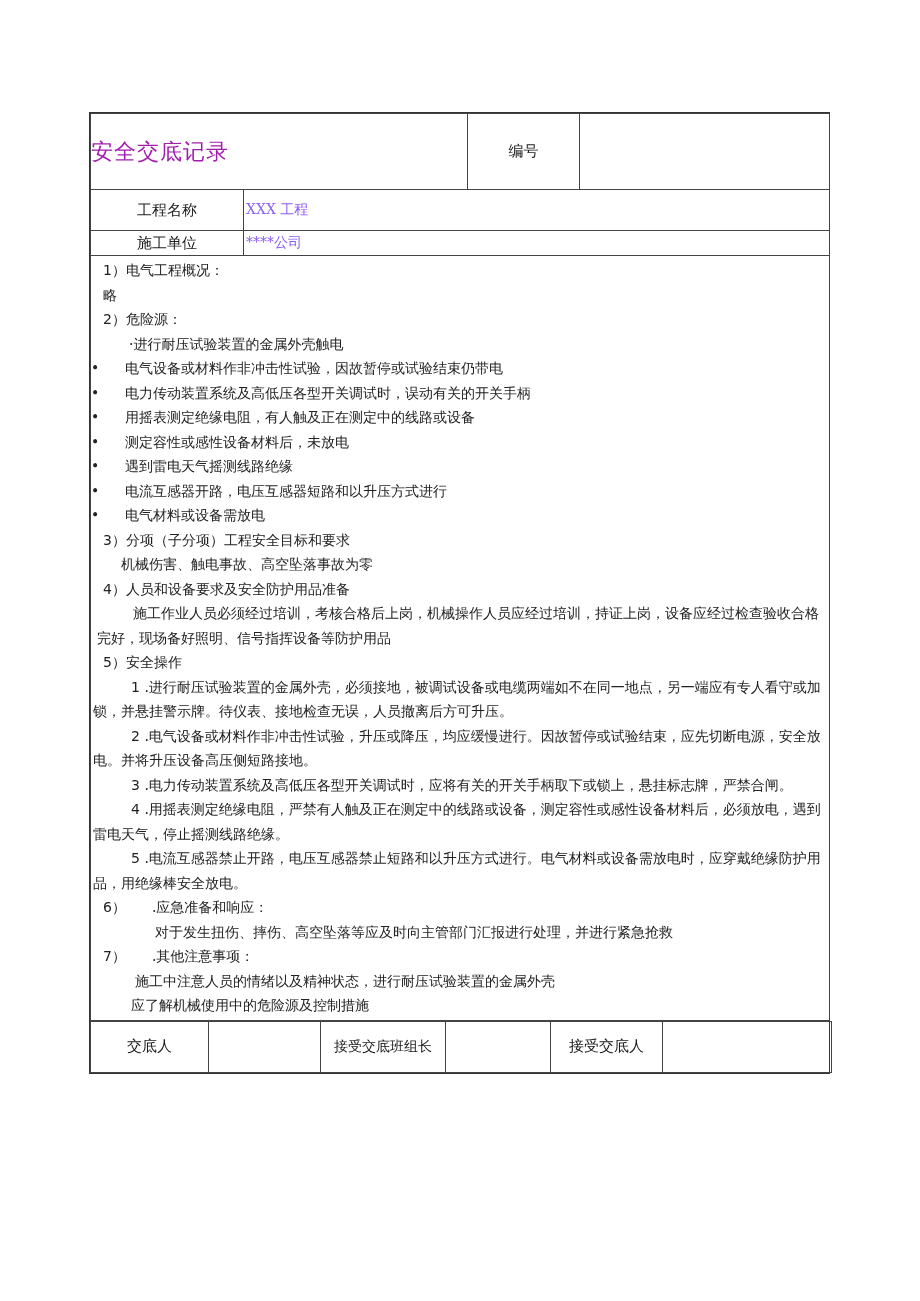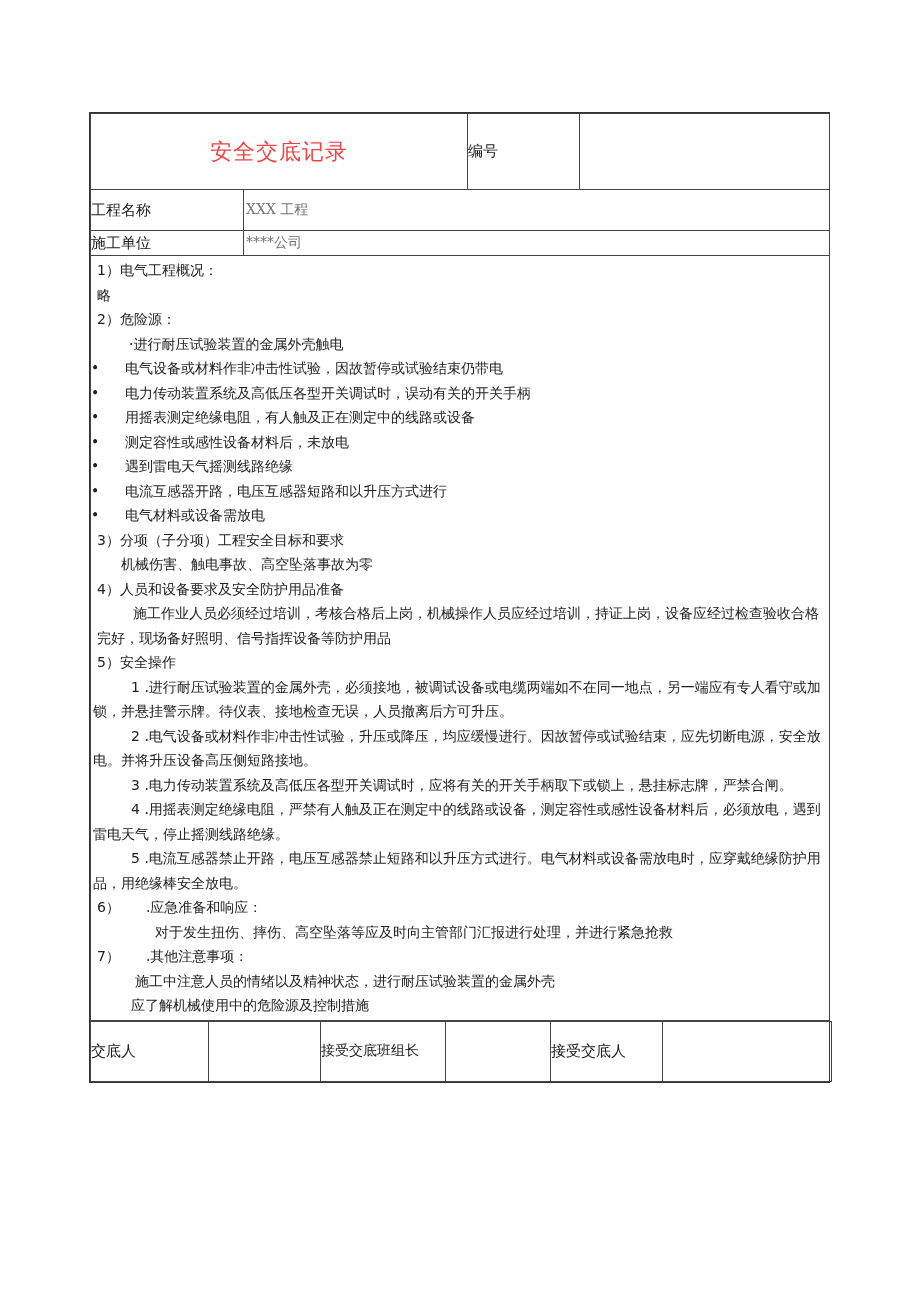--- a/index.html
+++ b/index.html
@@ -1,26 +1,26 @@
 <!DOCTYPE html>
 <html><head>
 <meta charset="utf-8">
 <style>
   html, body { margin: 0; padding: 0; background: #ffffff; }
   body { width: 920px; height: 1301px; position: relative; font-family: "DejaVu Sans", "Liberation Sans", sans-serif; color: #1a1a1a; }
   .sheet { position: absolute; left: 89px; top: 112px; width: 741px; border: 1px solid #333; box-sizing: border-box; }
   table.form { border-collapse: collapse; width: 100%; table-layout: fixed; }
   table.form td { border: 1px solid #444; padding: 0; vertical-align: middle; }
-  .lbl { text-align: left; font-size: 15px; font-family: "DejaVu Sans", sans-serif; }
-  .val { font-size: 14px; font-family: "DejaVu Serif", serif; color: #737373; padding-left: 2px !important; }
-  .title { text-align: center; font-size: 22px; font-family: "DejaVu Serif", serif; color: #ef4444; letter-spacing: 1px; }
+  .lbl { text-align: center; font-size: 15px; font-family: "DejaVu Sans", sans-serif; }
+  .val { font-size: 14px; font-family: "DejaVu Serif", serif; color: #8b5cf6; padding-left: 2px !important; }
+  .title { text-align: left; font-size: 22px; font-family: "DejaVu Serif", serif; color: #a21caf; letter-spacing: 1px; }
   .body-cell { padding: 2px 0 2px 0 !important; vertical-align: top !important; }
   .ln { font-family: "DejaVu Serif", serif; font-size: 14px; line-height: 24.5px; color: #222; white-space: nowrap; }
   .wrap { white-space: normal; padding-right: 4px; }
-  .i0 { padding-left: 6px; }
+  .i0 { padding-left: 12px; }
   .i1 { padding-left: 34px; }
   .ind { text-indent: 38px; padding-left: 4px; }
   .bul { }
   .bul .dot { display: inline-block; width: 34px; }
   .num { font-family: "DejaVu Sans", sans-serif; }
   .sec-gap { display: inline-block; width: 26px; }
 </style>
 </head>
 <body>
 
@@ -81,21 +81,21 @@
   <table class="form" style="border-top:none">
     <colgroup>
       <col style="width:118px">
         <col style="width:112px">
         <col style="width:125px">
         <col style="width:105px">
         <col style="width:112px">
         <col style="width:169px">
     </colgroup>
     <tbody>
-        <tr style="height:60px">
+        <tr style="height:51px">
       <td class="lbl">交底人</td>
       <td class="val"></td>
       <td class="lbl" style="font-size:14px">接受交底班组长</td>
       <td class="val"></td>
       <td class="lbl">接受交底人</td>
       <td class="val"></td>
     </tr>
   </tbody>
     </table>
 </div>

